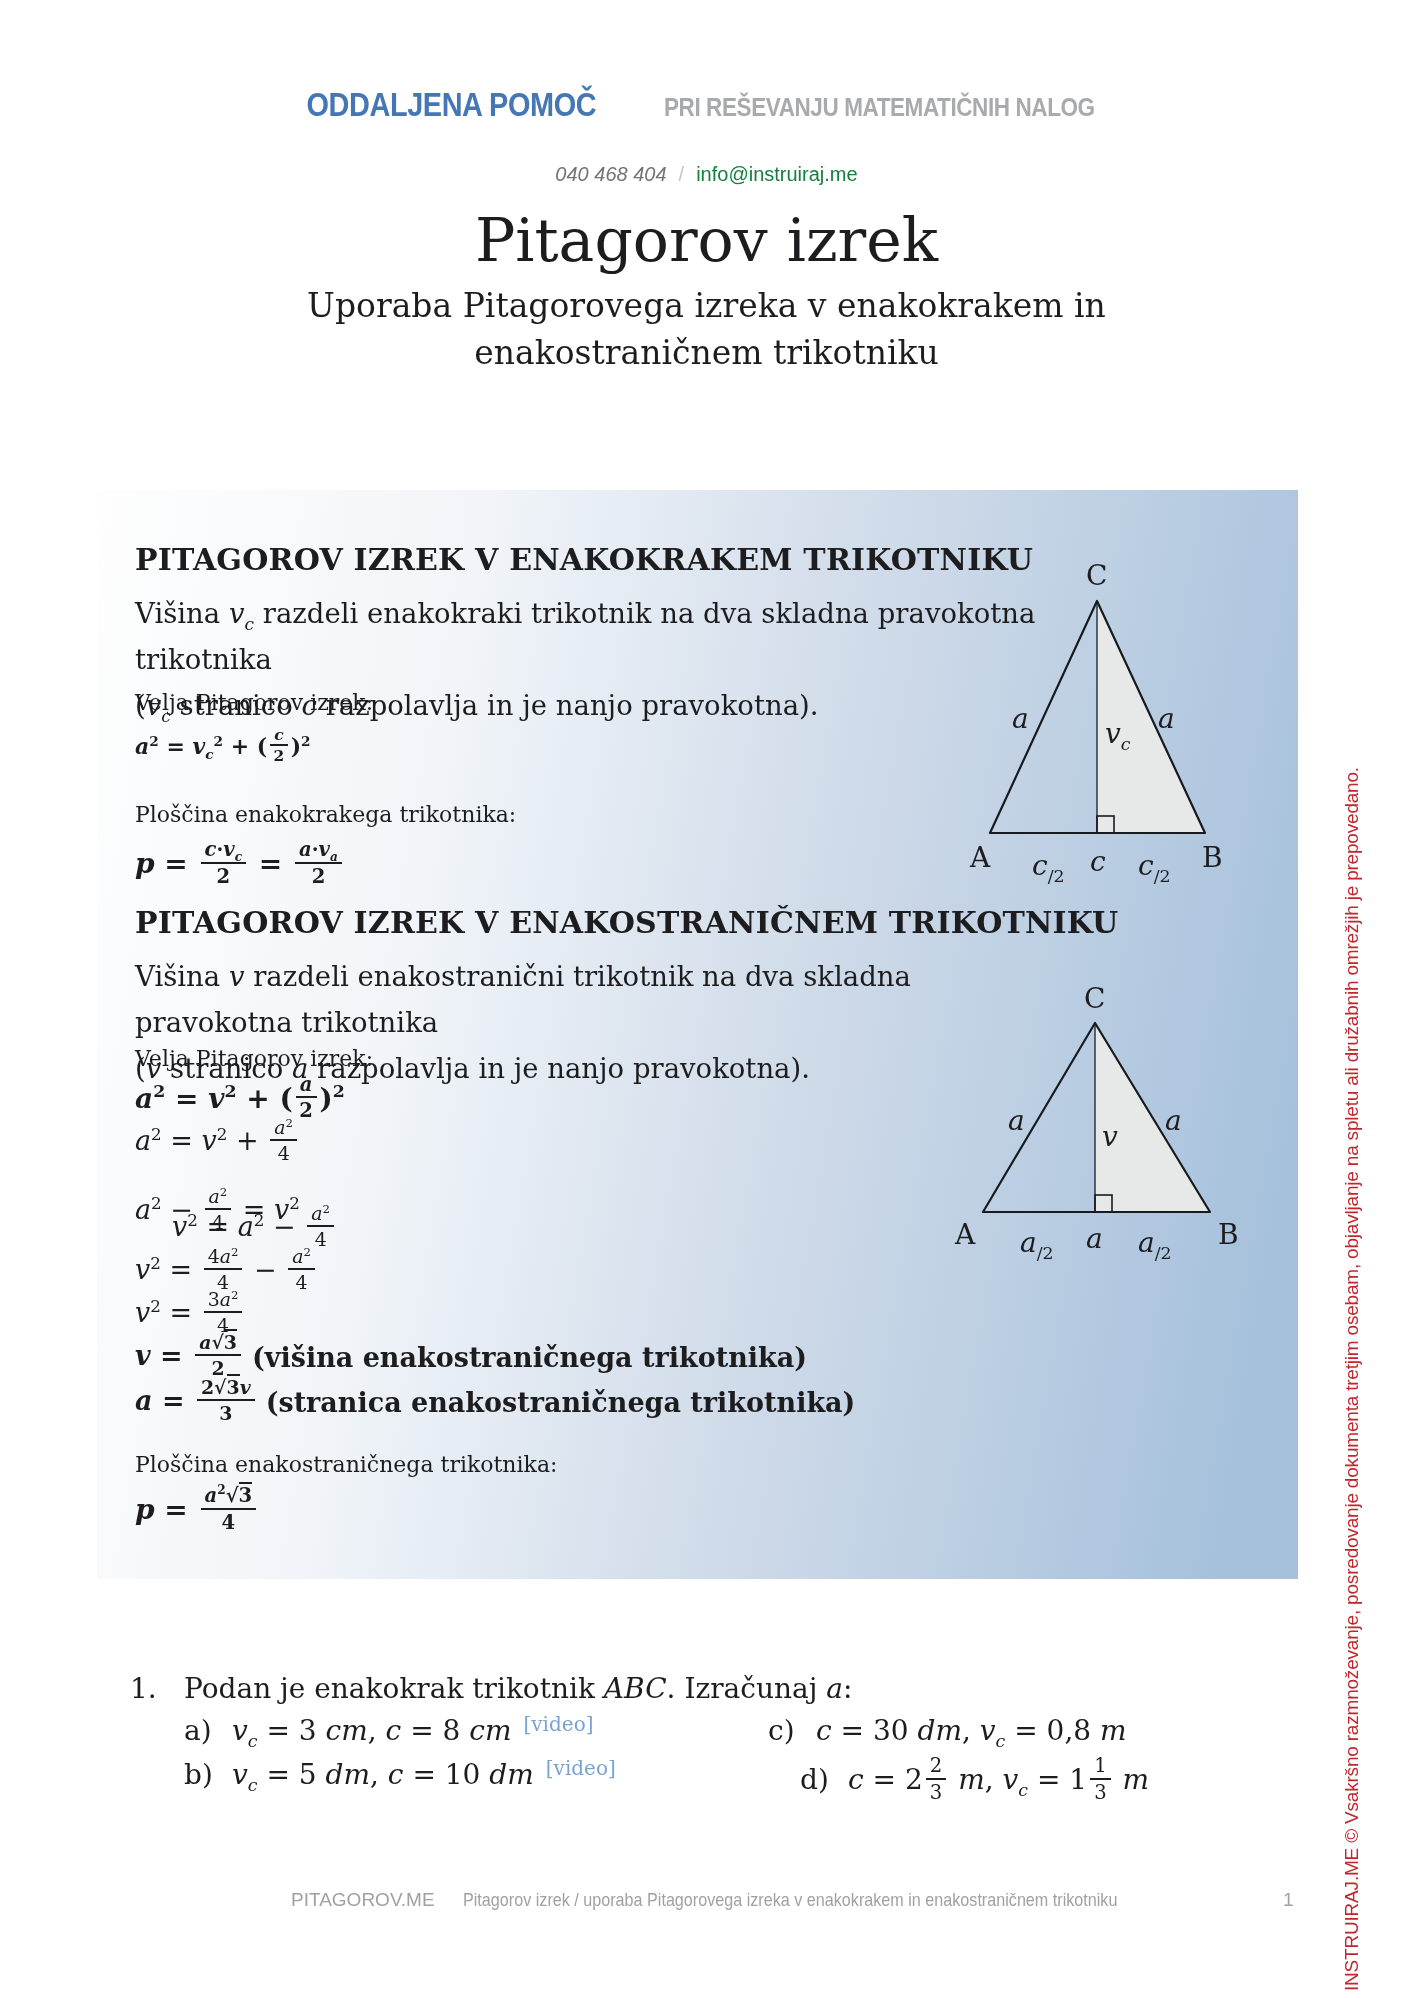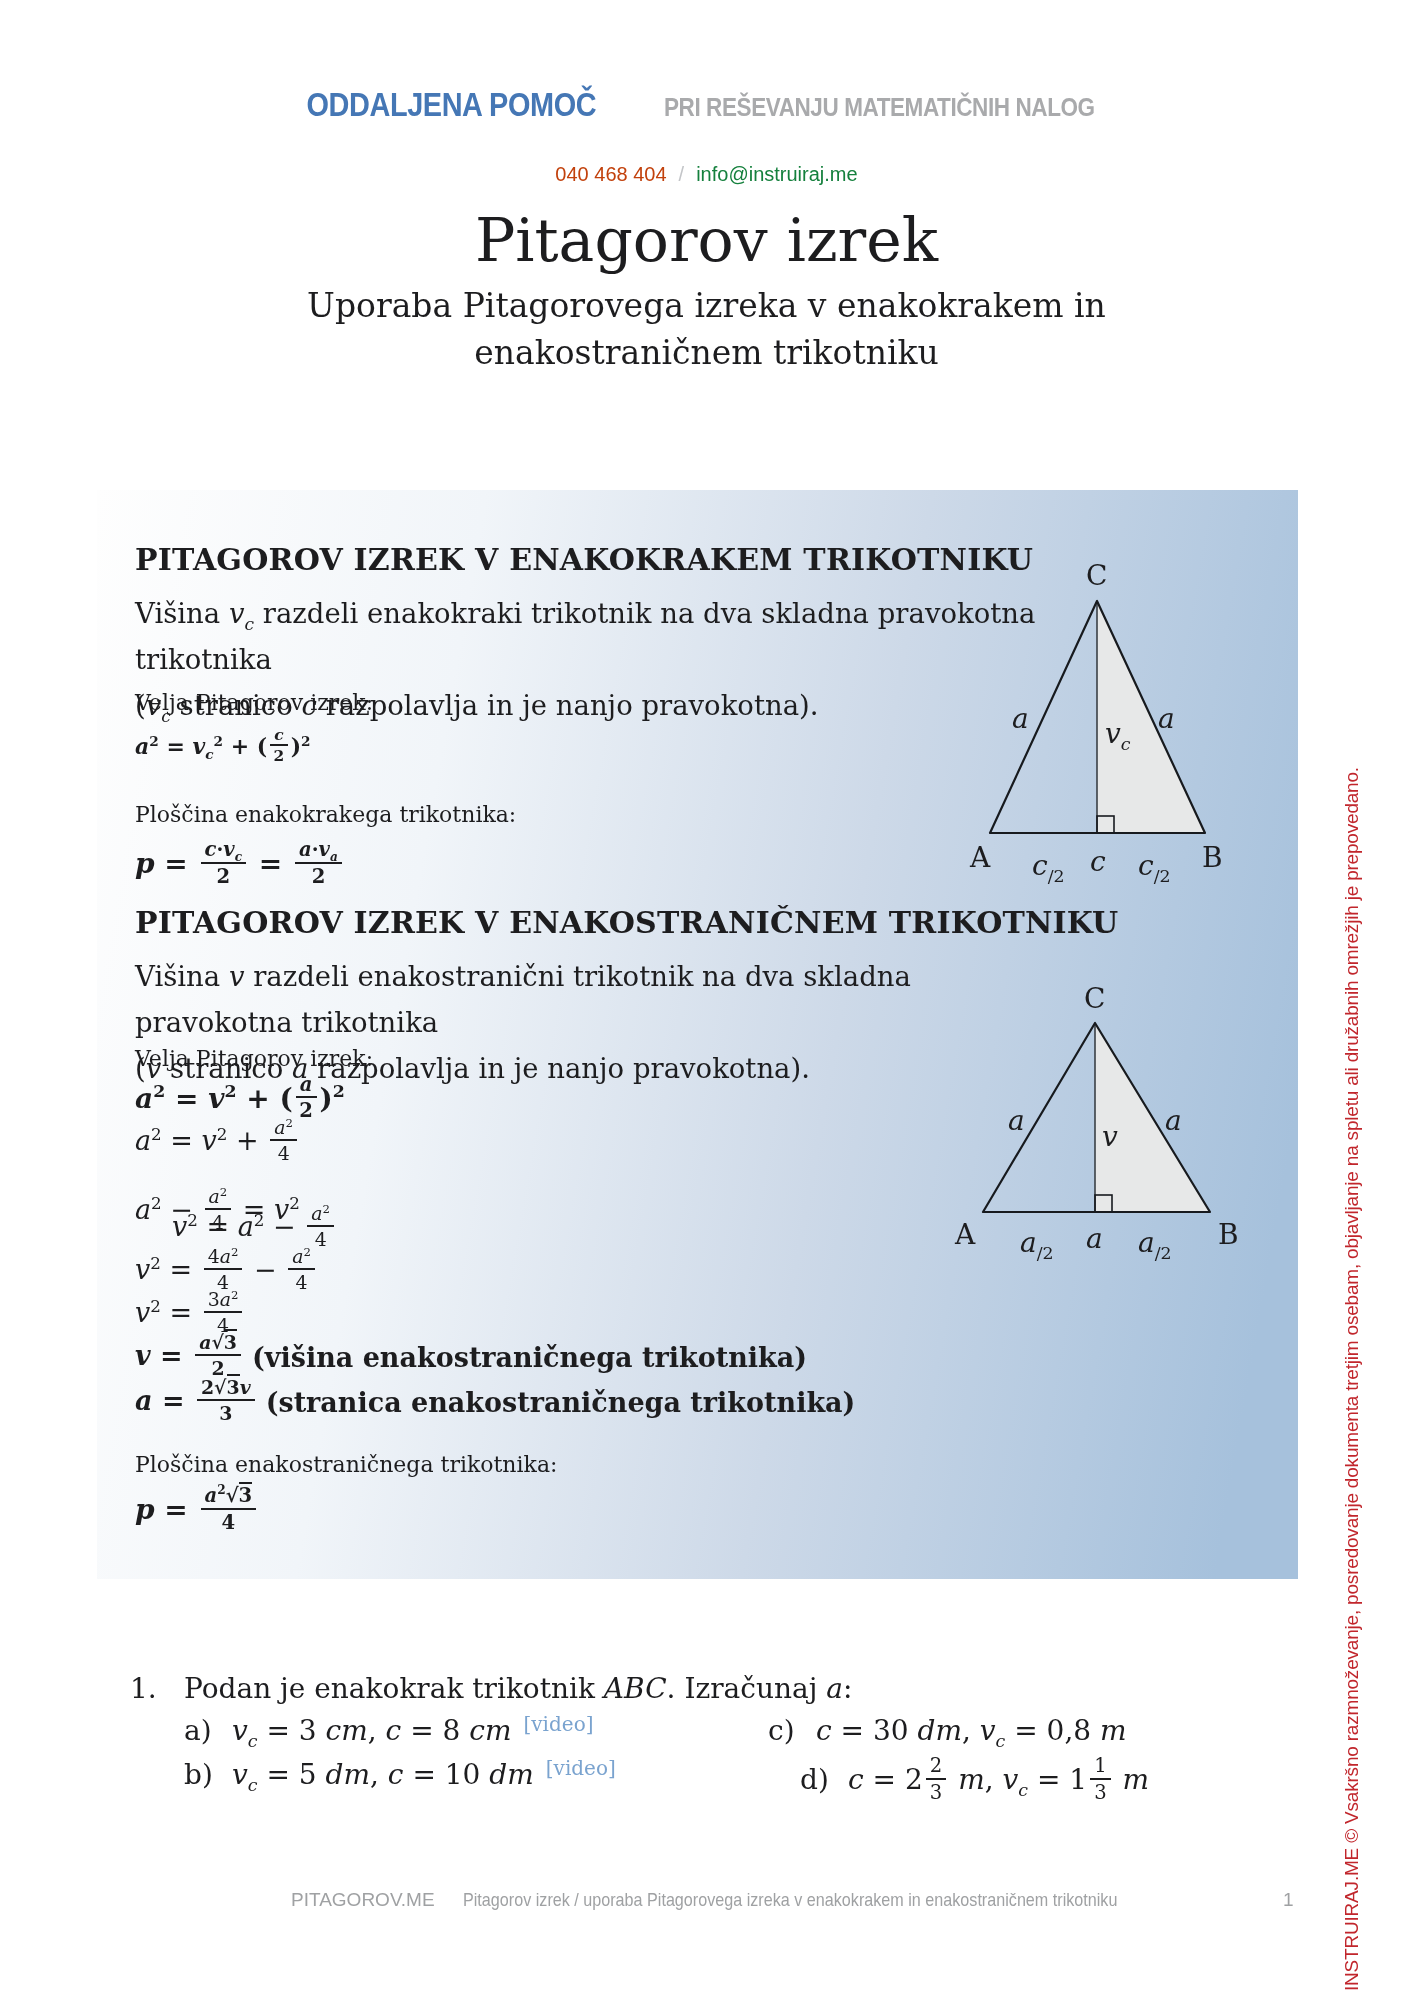--- a/index.html
+++ b/index.html
@@ -6,21 +6,21 @@
   .page{position:relative;width:1413px;height:2000px;background:#ffffff;overflow:hidden;
         font-family:"DejaVu Serif", serif;color:#1d1d1f;}
 
   
   .brandline{position:absolute;top:85px;left:0;width:100%;text-align:center;
              font-family:"Liberation Sans",sans-serif;font-weight:bold;white-space:nowrap;}
   .brand{display:inline-block;transform:scaleX(.85);font-size:34px;color:#4577b5;letter-spacing:-.5px;}
   .tagline{display:inline-block;transform:scaleX(.85);font-size:26.5px;color:#a9aaac;letter-spacing:-.5px;margin-left:0px;}
   .contactline{position:absolute;top:163px;left:0;width:100%;text-align:center;
                font-family:"Liberation Sans",sans-serif;font-size:20px;}
-  .phone{color:#c2410c;}
+  .phone{color:#737373;font-style:italic;}
   .sep{color:#c3c5c8;margin:0 12px;}
   .email{color:#15803d;}
 
   
   .doc-title{position:absolute;top:205px;left:0;width:100%;text-align:center;
              font-size:60px;font-weight:400;margin:0;}
   .doc-subtitle{position:absolute;top:283px;left:0;width:100%;text-align:center;
                 font-size:33px;line-height:1.42;}
 
   

